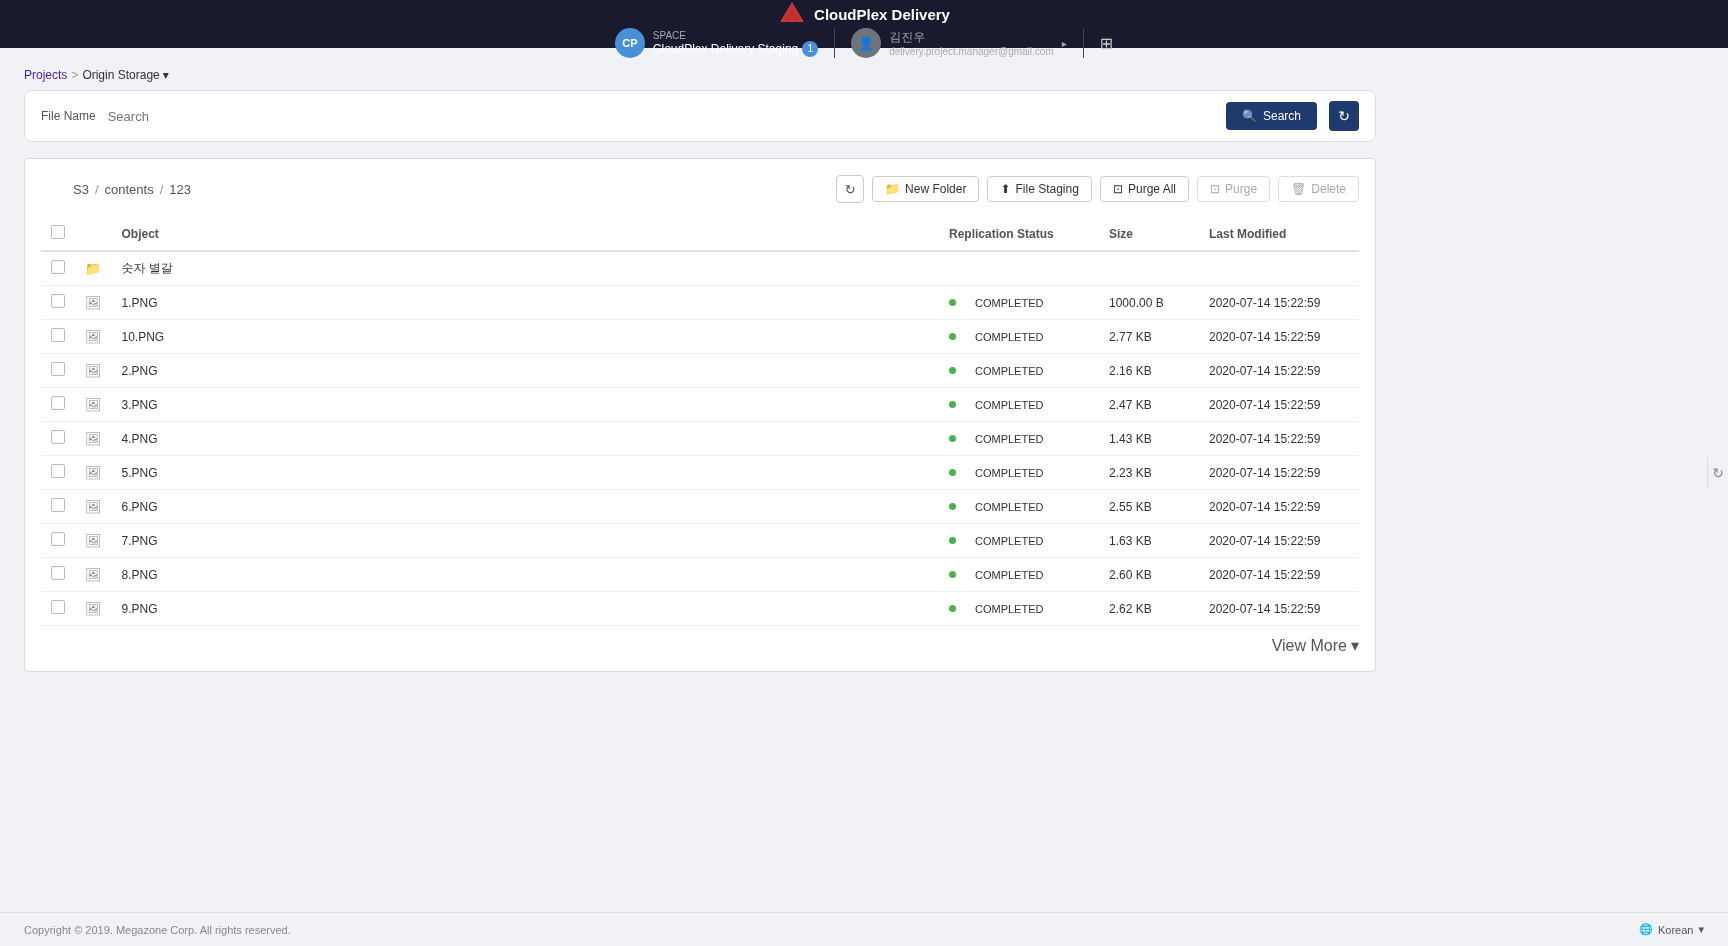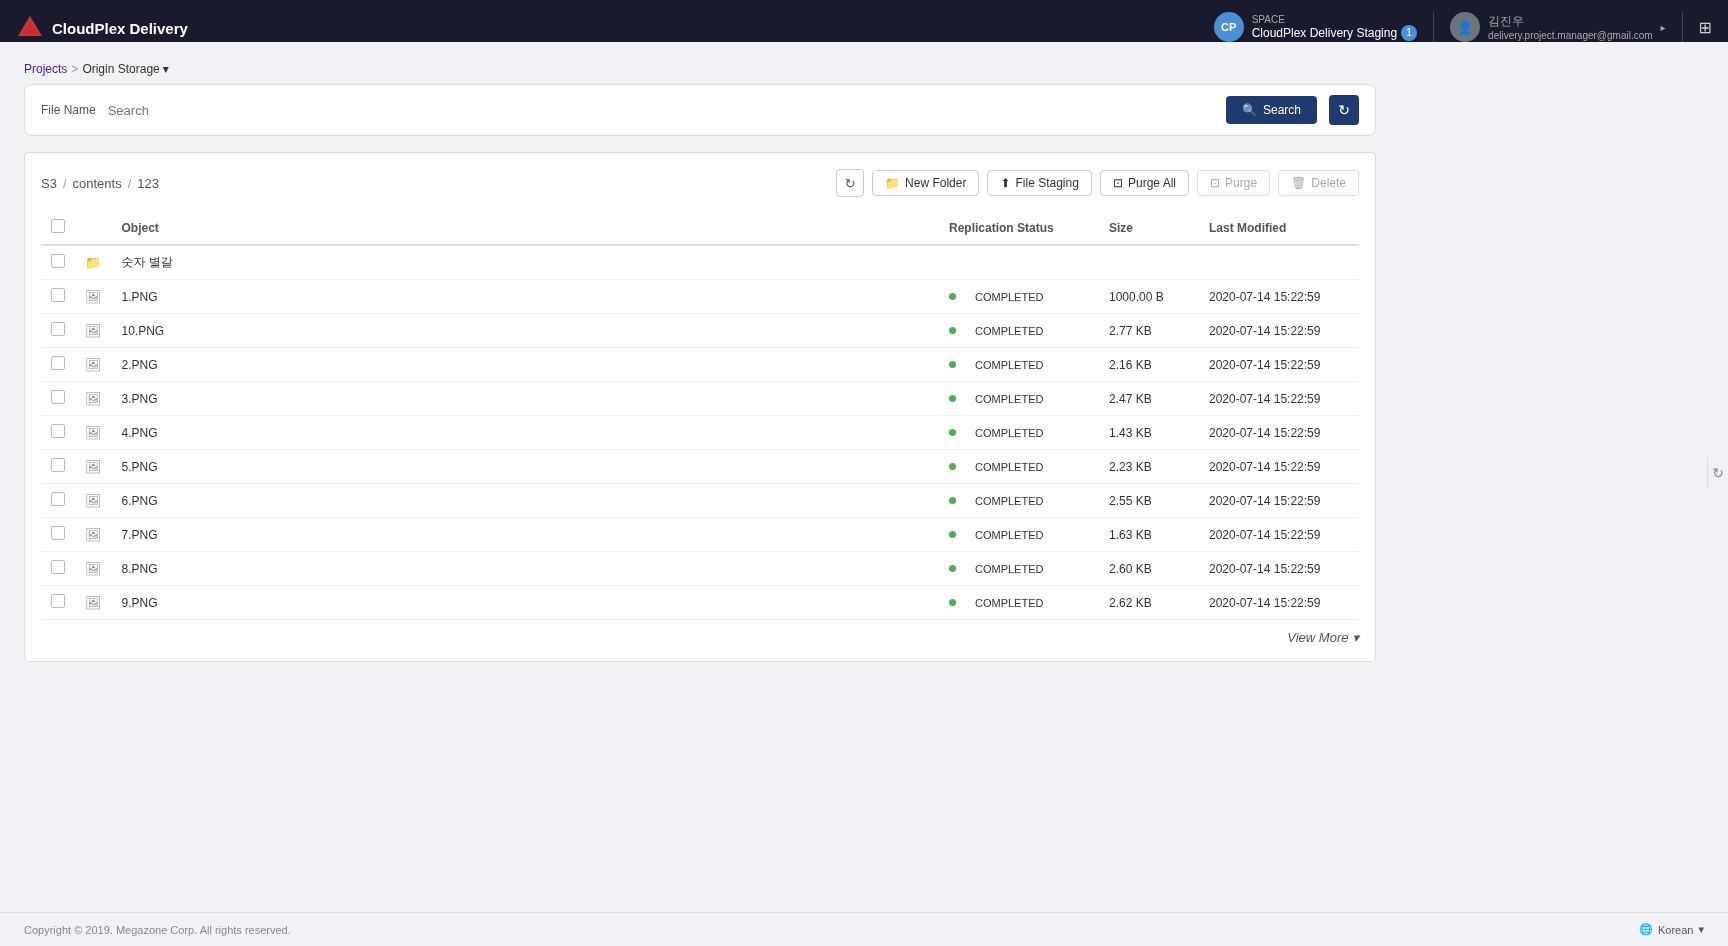--- a/index.html
+++ b/index.html
@@ -7,26 +7,27 @@
       font-family: 'Segoe UI', Arial, sans-serif;
       background: #f0f2f5;
       min-height: 946px;
       font-size: 13px;
       color: #333;
     }
 
     
     .header {
       background: #1a1a2e;
-      height: 42px;
-      display: flex;
-      align-items: flex-end;
+      height: 48px;
+      display: flex;
+      align-items: center;
       justify-content: space-between;
       padding: 0 16px;
       color: #fff;
+      flex-direction: column;
     }
     .header-logo {
       display: flex;
       align-items: center;
       gap: 8px;
       font-size: 15px;
       font-weight: 600;
       color: #fff;
     }
     .logo-icon {
@@ -208,20 +209,21 @@
       align-items: center;
       justify-content: space-between;
       margin-bottom: 14px;
     }
     .path-info {
       font-size: 13px;
       color: #555;
       display: flex;
       align-items: center;
       gap: 6px;
+      margin-left: 32px;
     }
     .path-sep { color: #999; }
     .path-actions {
       display: flex;
       align-items: center;
       gap: 8px;
     }
     .action-btn {
       border: 1px solid #ccc;
       background: #fff;
@@ -305,29 +307,28 @@
       display: inline-block;
     }
 
     
     .view-more-row {
       display: flex;
       justify-content: flex-end;
       padding: 10px 0 0 0;
     }
     .view-more-btn {
-      font-size: 13px;
+      font-size: 16px;
       color: #555;
       background: none;
       border: none;
       cursor: pointer;
       display: flex;
       align-items: center;
       gap: 4px;
-      font-style: italic;
     }
 
     
     .footer {
       position: fixed;
       bottom: 0;
       left: 0;
       right: 0;
       background: #f0f2f5;
       padding: 10px 24px;

